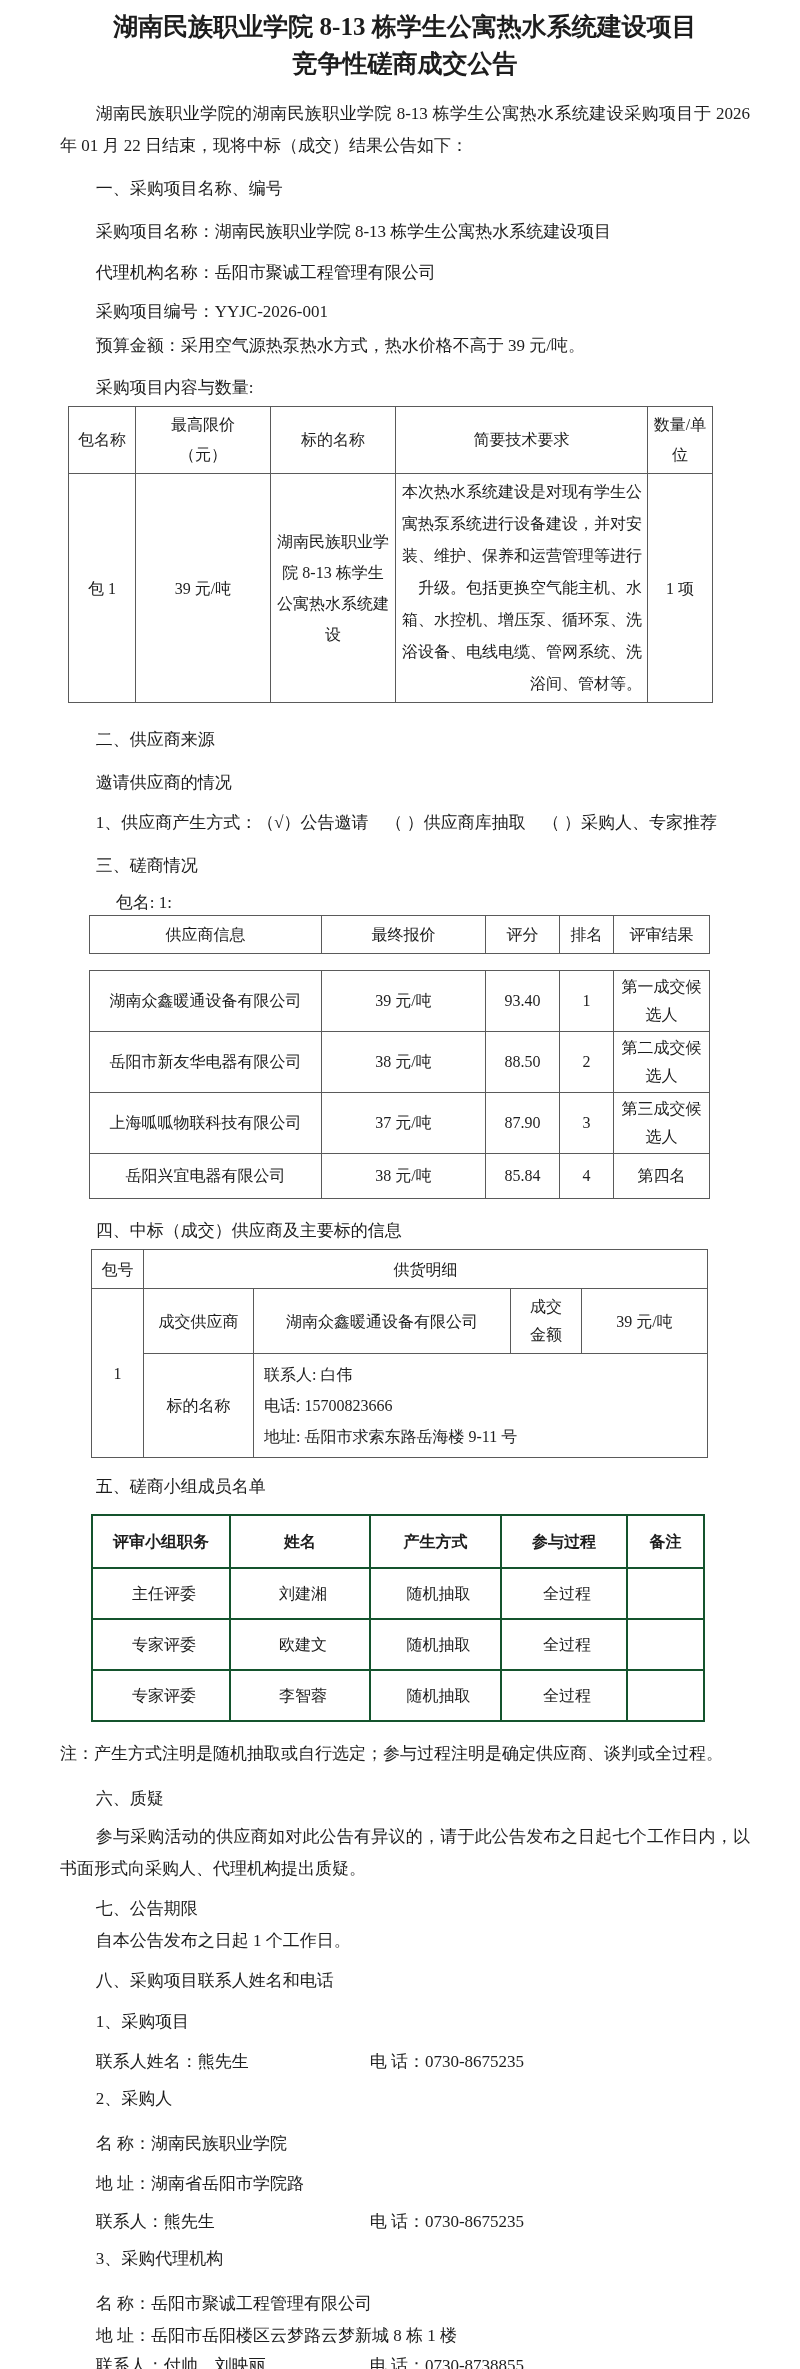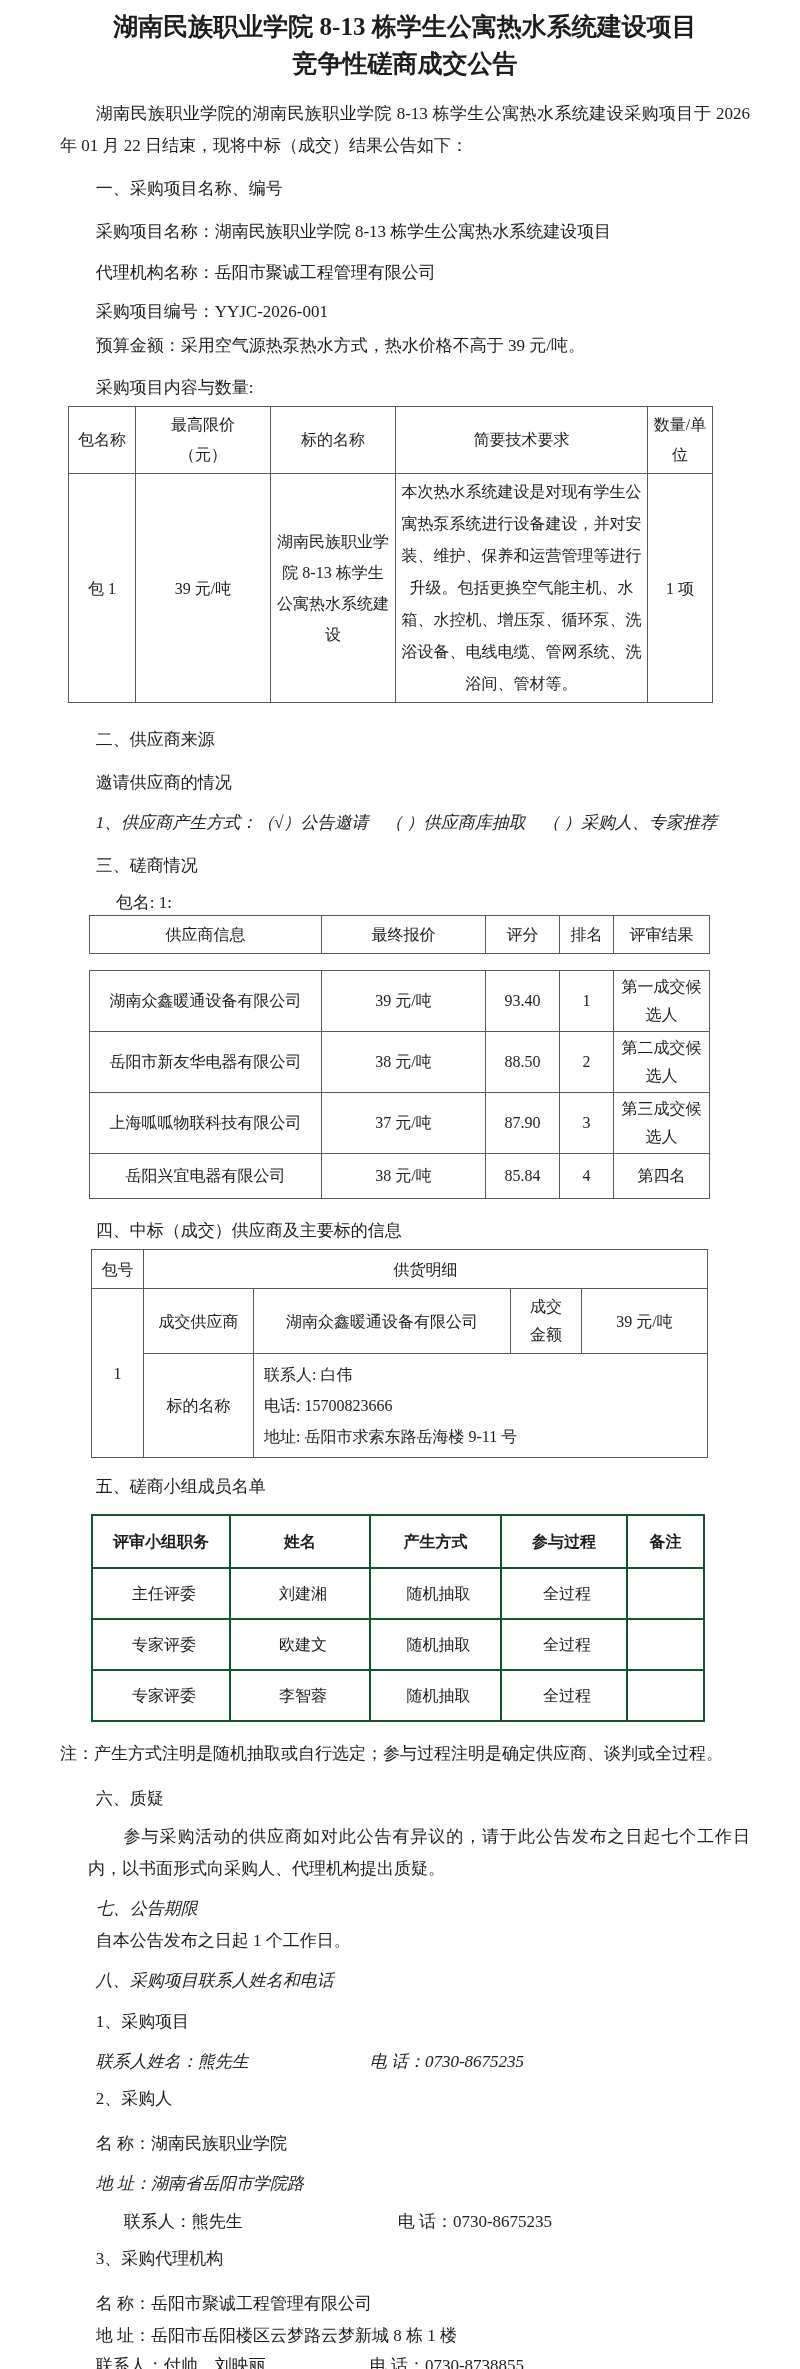--- a/index.html
+++ b/index.html
@@ -16,21 +16,21 @@
   .pre{white-space:pre-line;}
 
   table{border-collapse:collapse;table-layout:fixed;font-size:16px;}
   td,th{border:1px solid #5a5a5a;text-align:center;vertical-align:middle;
         padding:2px 4px;font-weight:normal;line-height:31px;overflow:hidden;}
 
   
   .t-project{width:644px;margin:2px 0 0 8px;}
   .t-project .h-row td{height:62px;line-height:30px;}
   .t-project .b-row td{height:219px;}
-  .req-cell{text-align:center;line-height:32px;padding:2px 5px;}
+  .req-cell{text-align:right;line-height:32px;padding:2px 5px;}
 
   
   .t-neg-head{width:620px;margin:-4px 0 0 29px;}
   .t-neg-head td{height:33px;line-height:30px;}
   .t-neg{width:620px;margin:16px 0 0 29px;}
   .t-neg td{line-height:28px;}
   .t-neg .r1 td,.t-neg .r2 td,.t-neg .r3 td{height:52px;}
   .t-neg .r4 td{height:40px;}
 
   
@@ -41,22 +41,22 @@
   .contact-cell{text-align:left;padding:2px 10px;line-height:31px;}
   .amount-label{line-height:28px;}
 
   
   .t-panel{width:612px;margin:11px 0 0 31px;}
   .t-panel td,.t-panel th{border:2px solid #14532d;}
   .t-panel th{height:47px;font-weight:bold;}
   .t-panel td{height:45px;padding-left:10px;}
 
   .mt16{margin-top:16px;} .mt21{margin-top:21px;} .mt13{margin-top:13px;}
-  .mt11{margin-top:11px;} .mt9{margin-top:9px;} .mt8{margin-top:8px;font-style:italic;}
-  .mt7{margin-top:7px;} .mt6{margin-top:6px;margin-left:28px;} .mt5{margin-top:5px;}
+  .mt11{margin-top:11px;} .mt9{margin-top:9px;} .mt8{margin-top:8px;}
+  .mt7{margin-top:7px;} .mt6{margin-top:6px;} .mt5{margin-top:5px;}
   .mt2{margin-top:2px;} .mt10{margin-top:10px;} .mt0{margin-top:0;}
   .mtm2{margin-top:-2px;}
   .bao-label{margin-left:20px;}
   .contact-line .c-left{display:inline-block;min-width:274px;text-indent:0;}
 </style>
 </head>
 <body>
 
 <div class="page">
 

